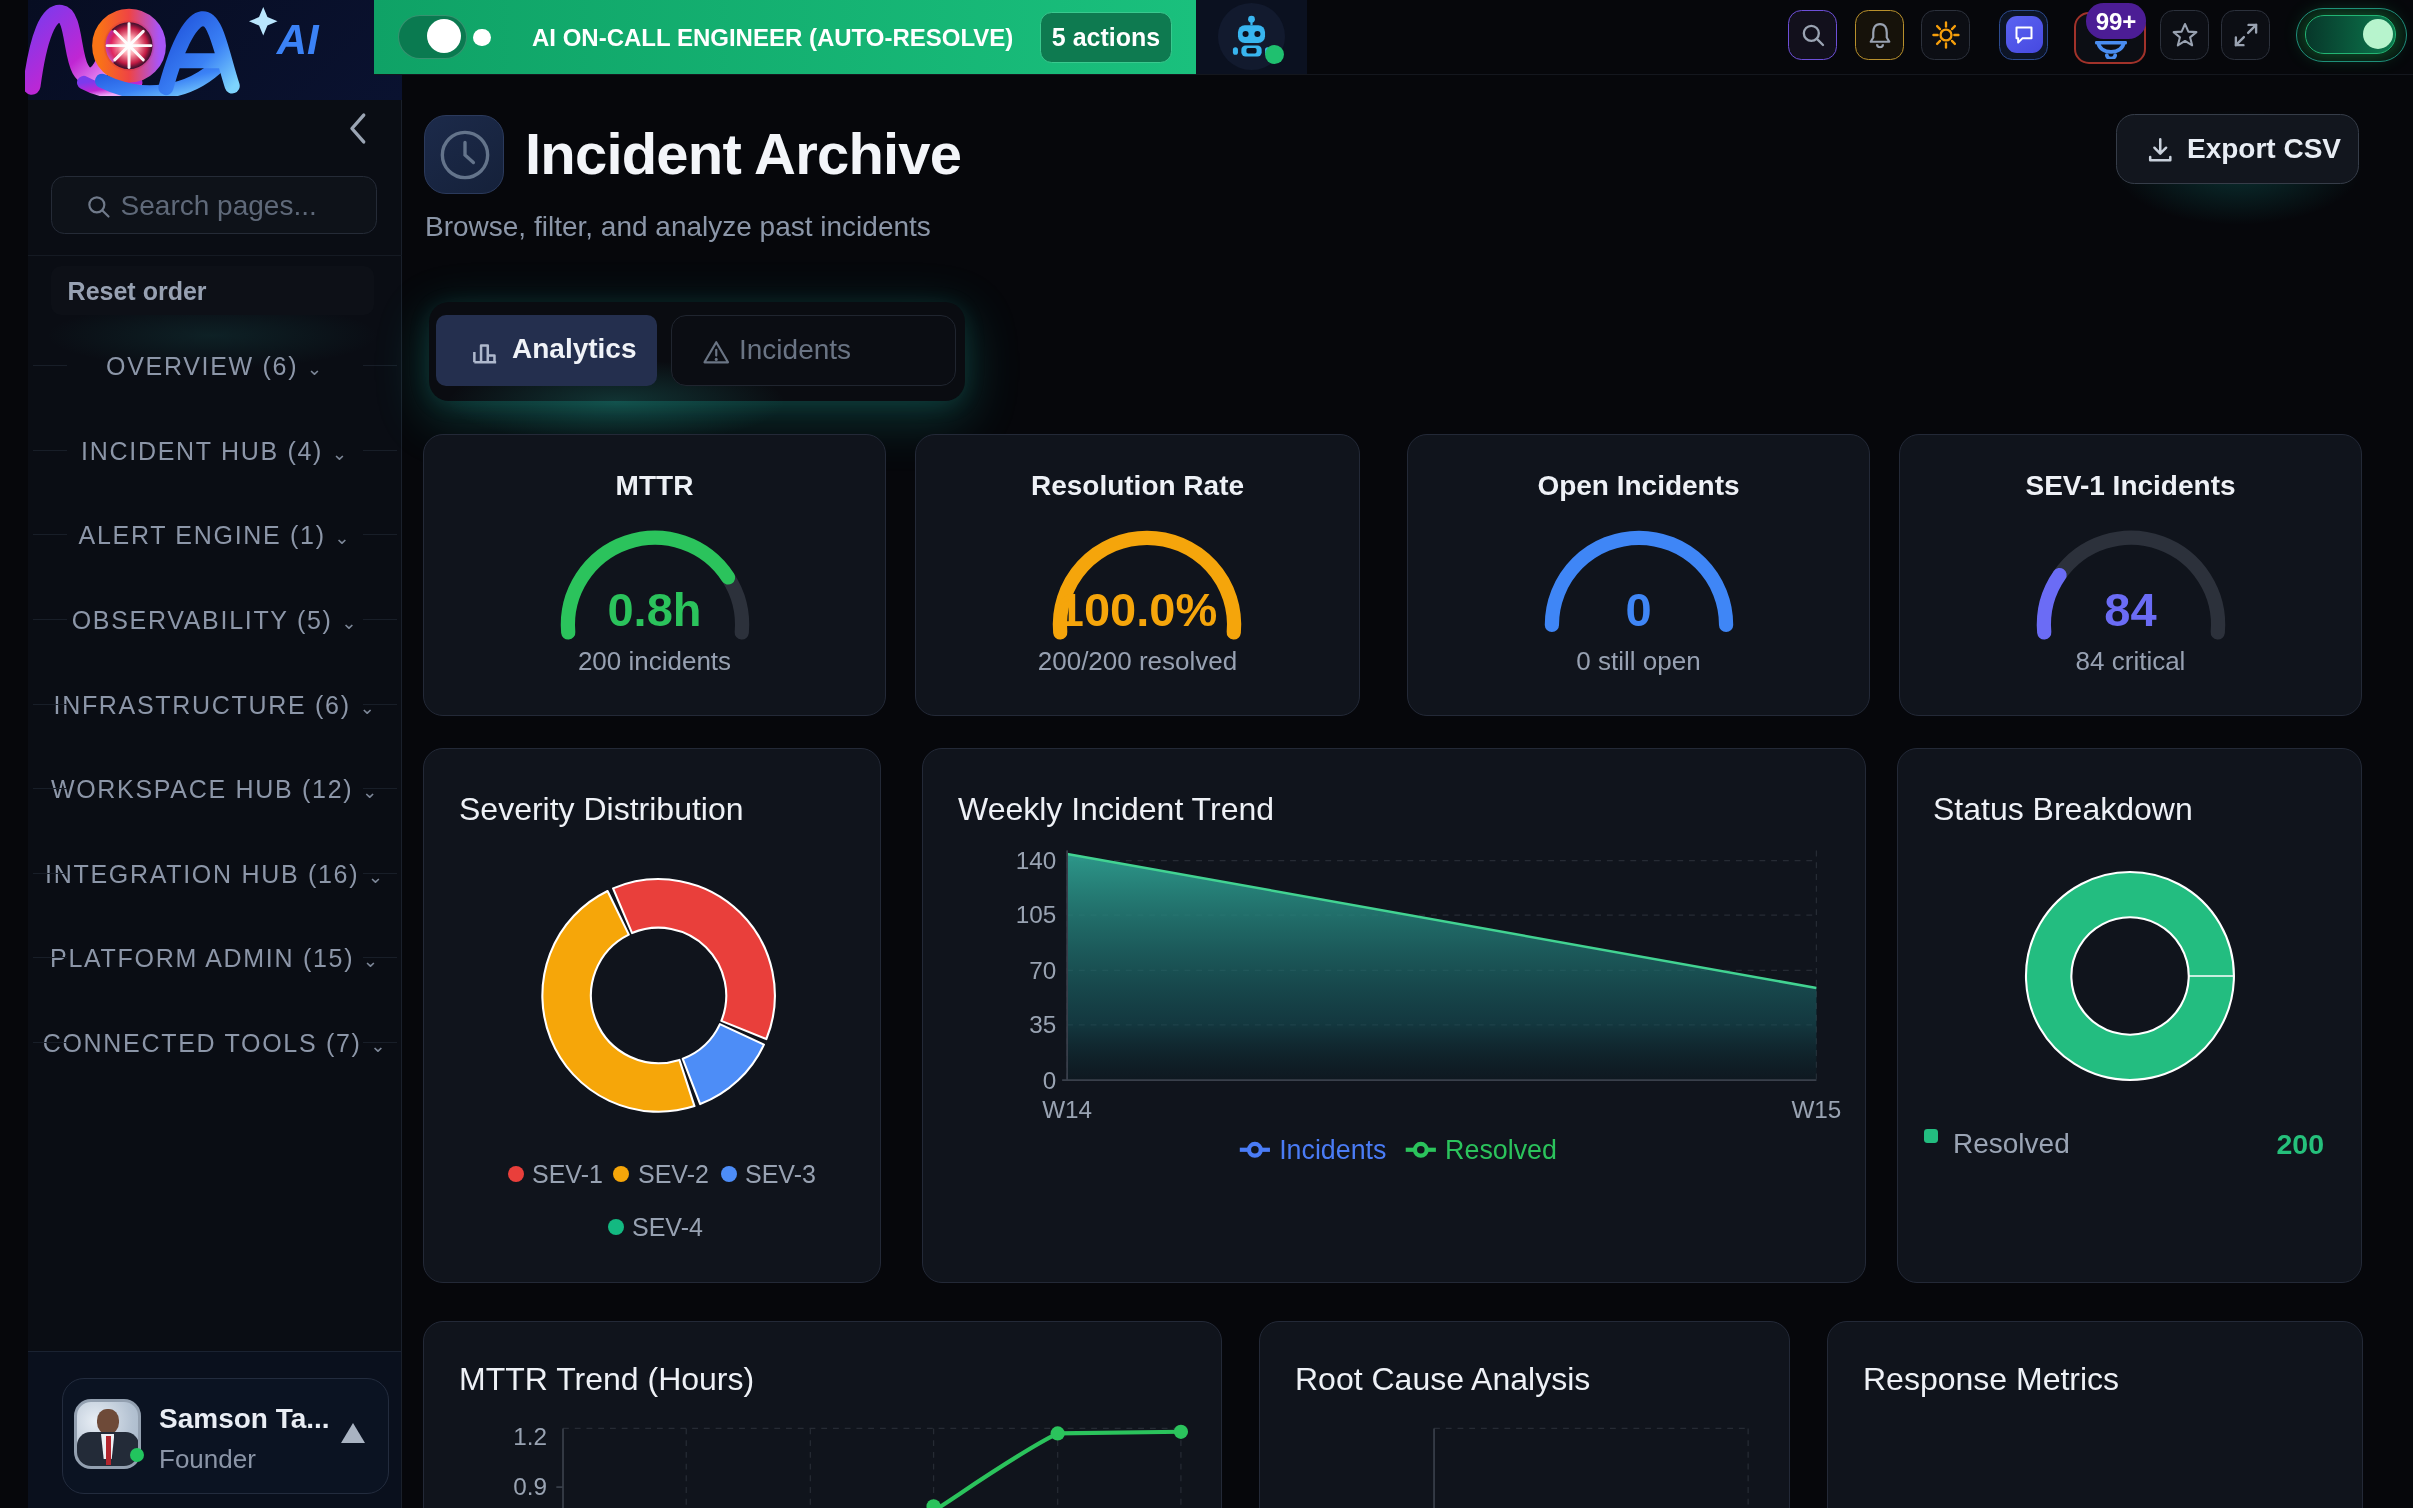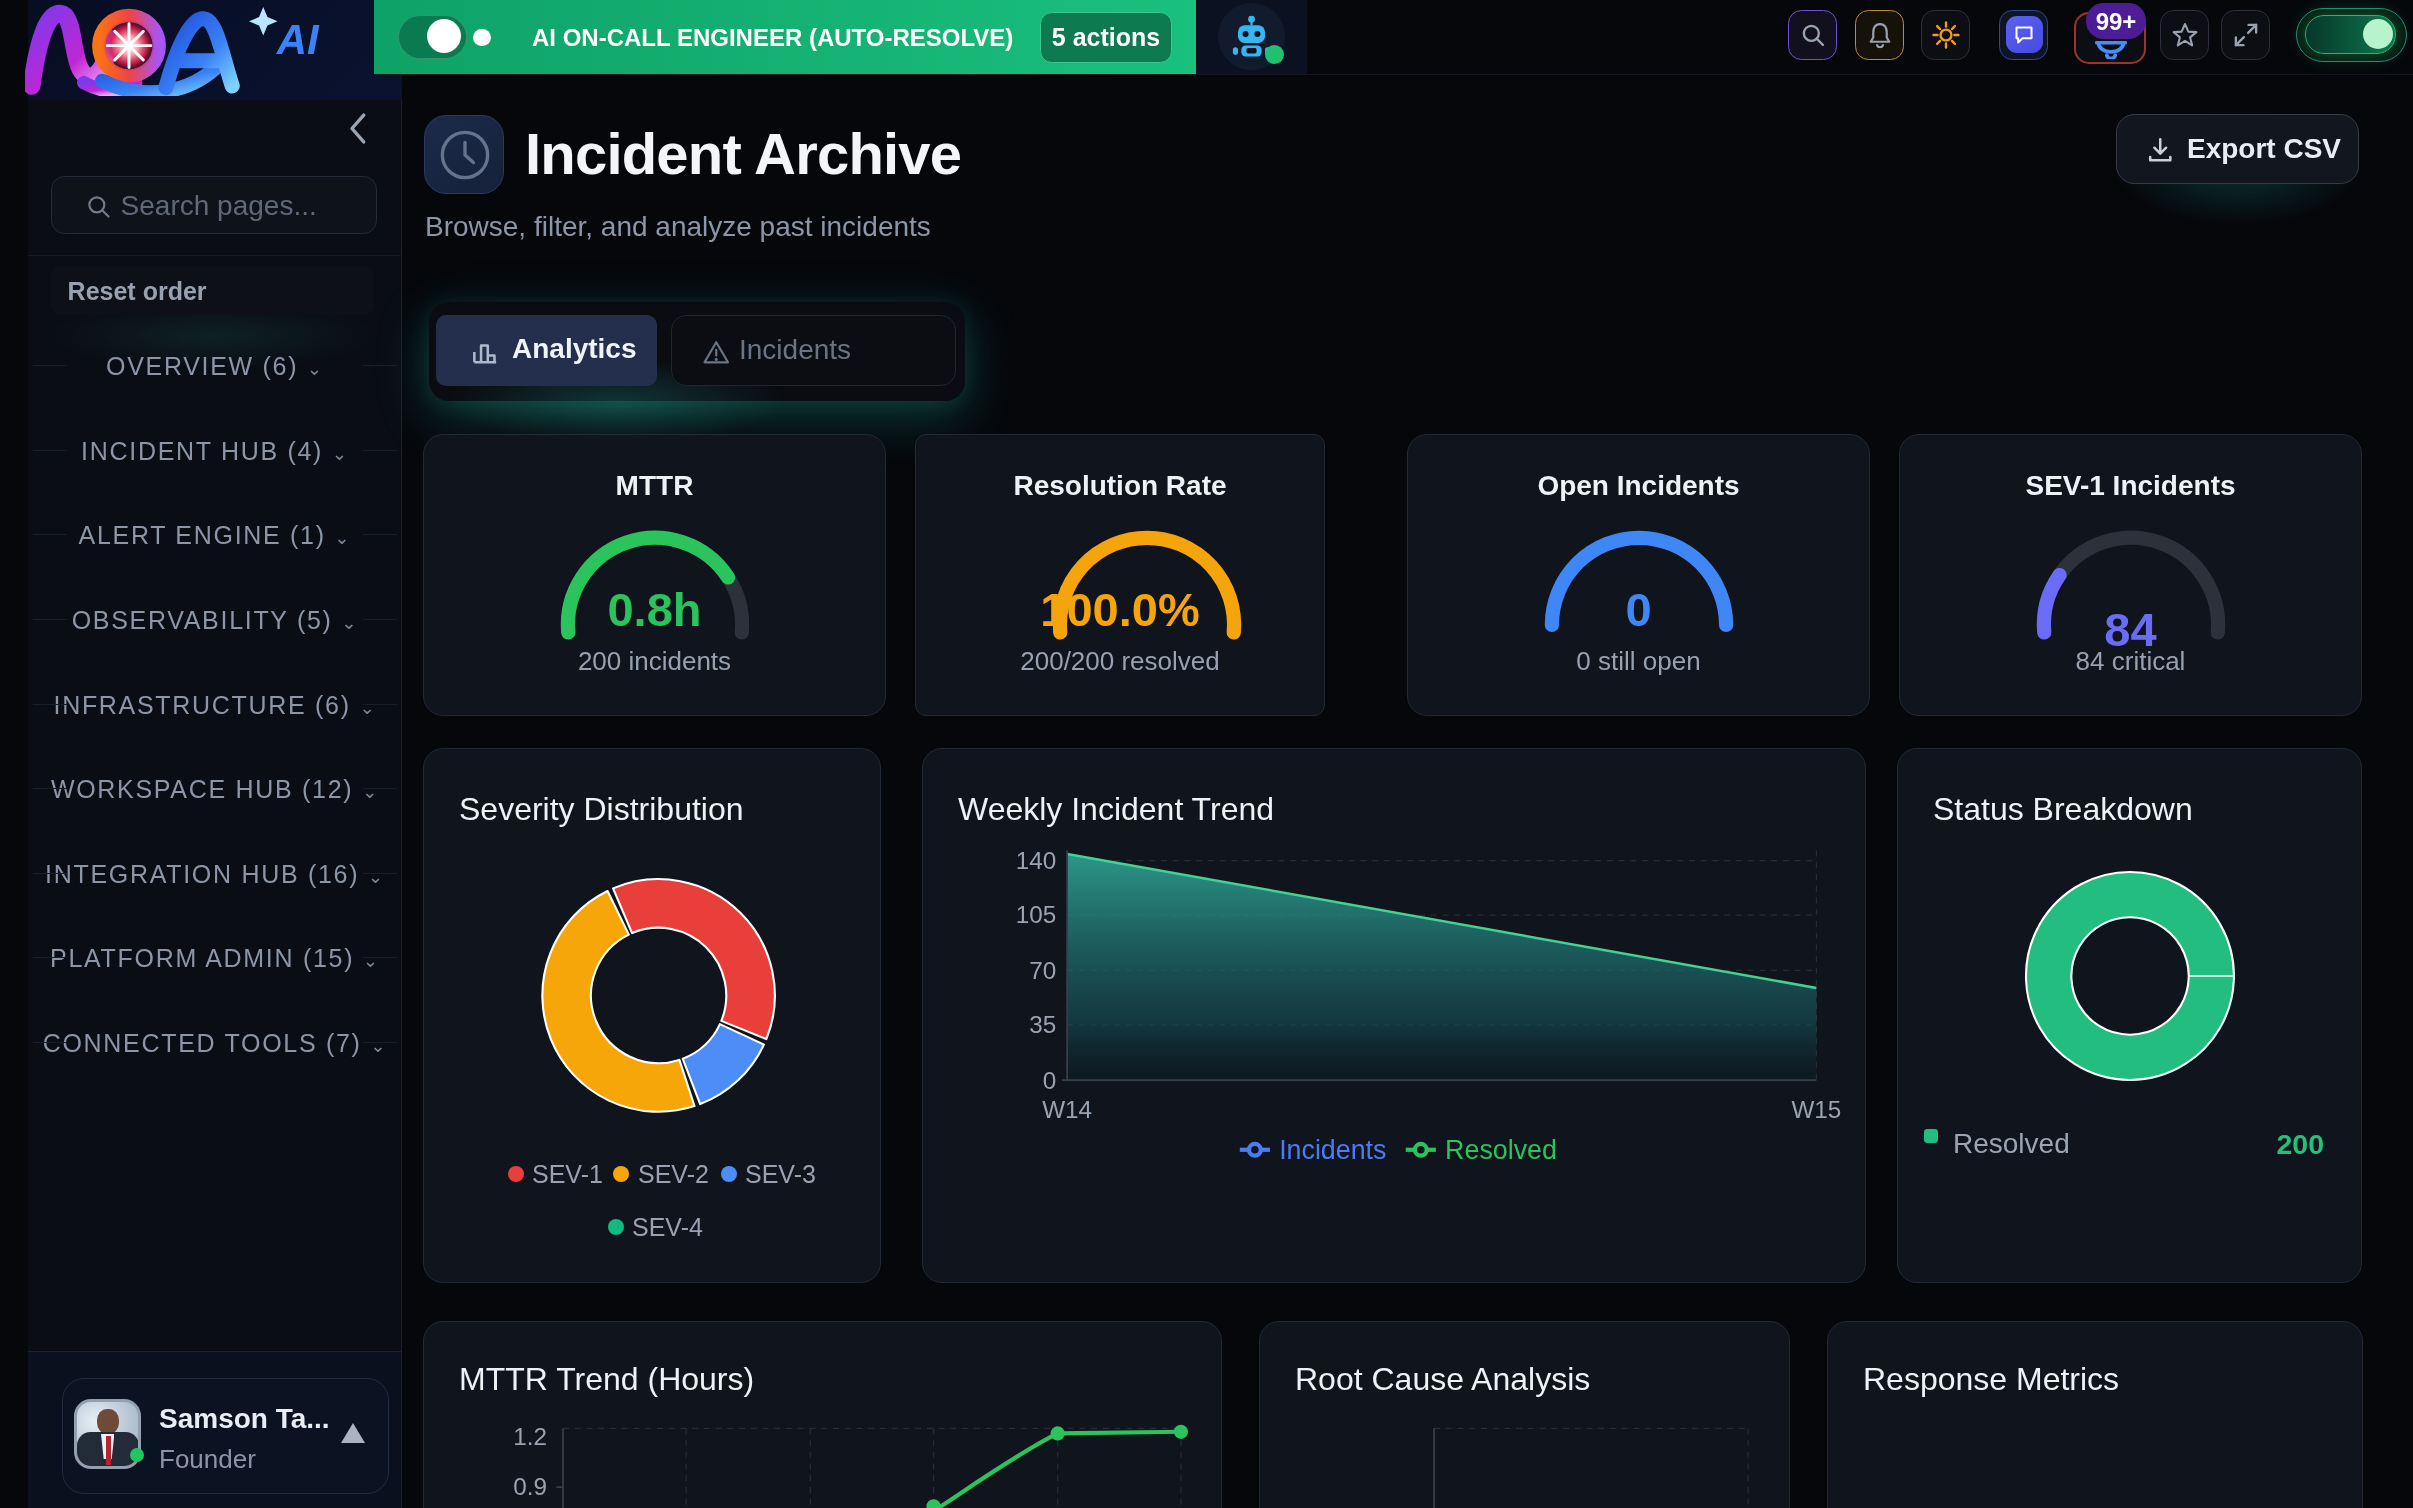--- a/index.html
+++ b/index.html
@@ -285,21 +285,21 @@
 
 <div class="card" style="left:423px;top:434px;width:463px;height:282px;">
   <div class="gTitle">MTTR</div>
   <svg class="abs" style="left:122px;top:81px;" width="218" height="134" viewBox="0 0 260 160">
     <path d="M217.2,73.4 A104,104 0 0 1 233.6,139.1" fill="none" stroke="#2c313b" stroke-width="17" stroke-linecap="round"></path>
     <path d="M26.4,139.1 A104,104 0 0 1 217.2,73.4" fill="none" stroke="#2bc35c" stroke-width="17" stroke-linecap="round"></path>
   </svg>
   <div class="gValue" style="color:#2bc35c;">0.8h</div>
   <div class="gLabel">200 incidents</div>
 </div>
-<div class="card" style="left:915px;top:434px;width:410px;height:282px;border-radius:11px;">
+<div class="card" style="left:915px;top:434px;width:445px;height:282px;">
   <div class="gTitle">Resolution Rate</div>
   <svg class="abs" style="left:122px;top:81px;" width="218" height="134" viewBox="0 0 260 160">
     <path d="M26.4,139.1 A104,104 0 1 1 233.6,139.1" fill="none" stroke="#f5a50b" stroke-width="17" stroke-linecap="round"></path>
   </svg>
   <div class="gValue" style="color:#f5a50b;">100.0%</div>
   <div class="gLabel">200/200 resolved</div>
 </div>
 <div class="card" style="left:1407px;top:434px;width:463px;height:282px;">
   <div class="gTitle">Open Incidents</div>
   <svg class="abs" style="left:122px;top:81px;" width="218" height="134" viewBox="0 0 260 160">
@@ -307,21 +307,21 @@
   </svg>
   <div class="gValue" style="color:#3f86f6;">0</div>
   <div class="gLabel">0 still open</div>
 </div>
 <div class="card" style="left:1899px;top:434px;width:463px;height:282px;">
   <div class="gTitle">SEV-1 Incidents</div>
   <svg class="abs" style="left:122px;top:81px;" width="218" height="134" viewBox="0 0 260 160">
     <path d="M44.7,70.5 A104,104 0 0 1 233.6,139.1" fill="none" stroke="#2c313b" stroke-width="17" stroke-linecap="round"></path>
     <path d="M26.4,139.1 A104,104 0 0 1 44.7,70.5" fill="none" stroke="#6b6cf5" stroke-width="17" stroke-linecap="round"></path>
   </svg>
-  <div class="gValue" style="color:#6b6cf5;margin-top:20px;">84</div>
+  <div class="gValue" style="color:#6b6cf5;">84</div>
   <div class="gLabel">84 critical</div>
 </div>
 
 <div class="card" style="left:423px;top:748px;width:458px;height:535px;">
   <div class="cTitle">Severity Distribution</div>
   <svg class="abs" style="left:109px;top:121px;" width="251" height="251" viewBox="0 0 300 300">
     <path d="M95.7,22.0 A139,139 0 0 1 278.9,202.1 L225.1,180.3 A81,81 0 0 0 118.4,75.4 Z" fill="#e93f3b" stroke="#ffffff" stroke-width="2.5" stroke-linejoin="round"></path>
     <path d="M276.0,208.7 A139,139 0 0 1 199.8,279.8 L179.0,225.6 A81,81 0 0 0 223.4,184.2 Z" fill="#4d8df7" stroke="#ffffff" stroke-width="2.5" stroke-linejoin="round"></path>
     <path d="M193.0,282.2 A139,139 0 0 1 89.1,25.1 L114.5,77.2 A81,81 0 0 0 175.0,227.0 Z" fill="#f6a609" stroke="#ffffff" stroke-width="2.5" stroke-linejoin="round"></path>
   </svg>

